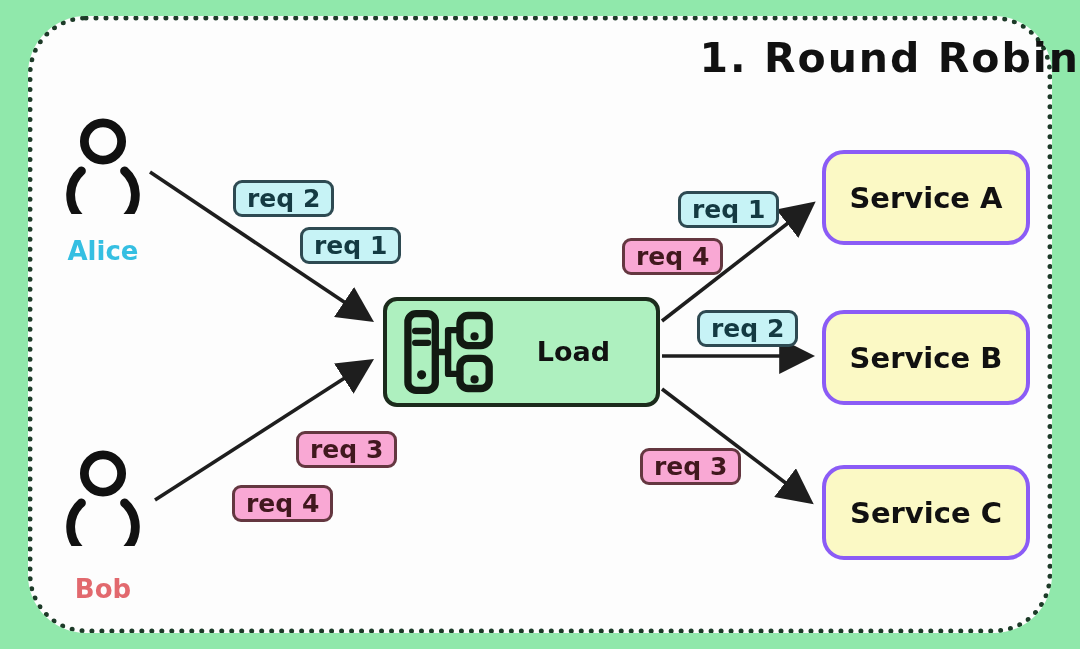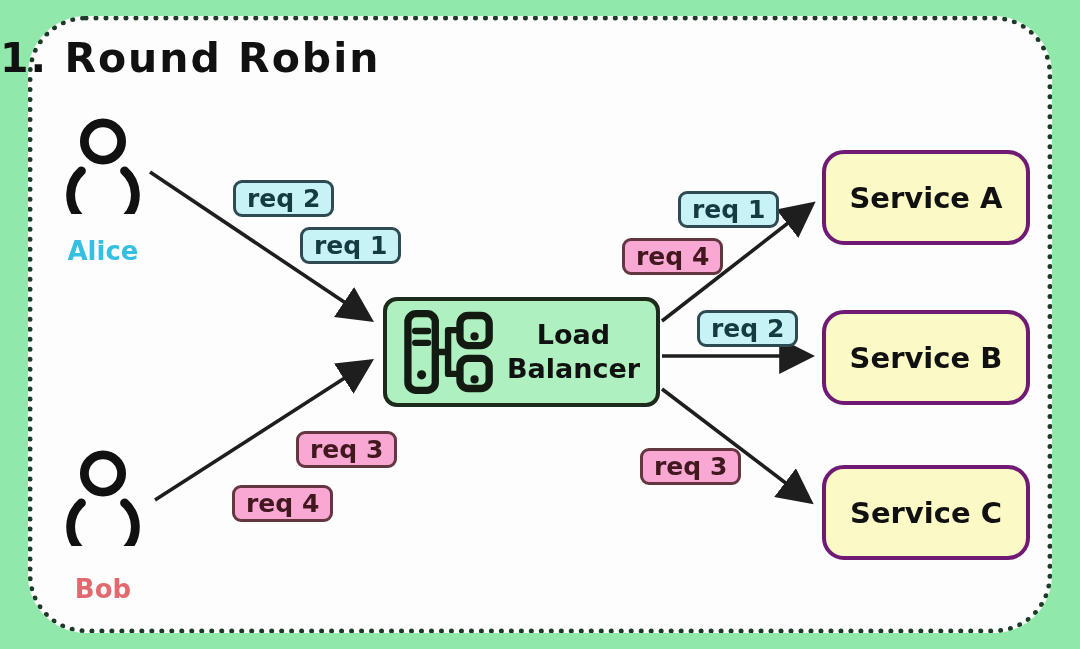--- a/index.html
+++ b/index.html
@@ -7,21 +7,21 @@
     width:1080px;height:649px;position:relative;overflow:hidden;
     background:#90e8ab;
     font-family:"DejaVu Sans","Liberation Sans",sans-serif;
   }
   .card{
     position:absolute;left:28px;top:16px;width:1024px;height:617px;
     box-sizing:border-box;background:#fdfdfd;
     border:5px dotted #1d3a28;border-radius:58px;
   }
   .title{
-    position:absolute;left:0;top:34px;width:1080px;text-align:left;
+    position:absolute;left:0;top:34px;width:1080px;text-align:right;
     font-size:41px;font-weight:bold;color:#111;letter-spacing:2px;
   }
   
   .user{position:absolute;width:100px;text-align:center;}
   .user-alice{left:53px;top:116px;}
   .user-bob{left:53px;top:448px;}
   .person-svg{width:98px;height:98px;display:block;margin:0 auto;}
   .uname{margin-top:22px;font-size:26px;font-weight:bold;}
   .uname-alice{color:#35bfe2;}
   .uname-bob{color:#e2696e;margin-top:28px;}
@@ -29,21 +29,21 @@
   .lb{
     position:absolute;left:383px;top:297px;width:277px;height:110px;
     box-sizing:border-box;background:#aef0bf;border:4px solid #1c2b1c;
     border-radius:14px;display:flex;align-items:center;padding:0 14px;gap:8px;
   }
   .lb-icon{width:96px;height:84px;flex:0 0 auto;}
   .lb-label{flex:1;text-align:center;font-size:27px;font-weight:bold;color:#111;line-height:1.25;}
   
   .service{
     position:absolute;left:822px;width:208px;height:95px;box-sizing:border-box;
-    background:#fbf9c5;border:4px solid #701a75;border-radius:22px;
+    background:#fbf9c5;border:4px solid #8b5cf6;border-radius:22px;
     display:flex;align-items:center;justify-content:center;
     font-size:29px;font-weight:bold;color:#111;
   }
   .service-a{top:150px;}
   .service-b{top:310px;}
   .service-c{top:465px;}
   
   .req{
     position:absolute;height:37px;box-sizing:border-box;min-width:93px;
     padding:9px 11px;border:3px solid;border-radius:9px;
@@ -105,21 +105,20 @@
     <line x1="15" y1="36" x2="29" y2="36" stroke="#121a12" stroke-width="7" stroke-linecap="round"></line>
     <circle cx="22" cy="71" r="5" fill="#121a12"></circle>
     <path d="M37 46 H51 M51 22 V70 M51 22 H64 M51 70 H64" fill="none" stroke="#121a12" stroke-width="7" stroke-linecap="round"></path>
     <rect x="64" y="6" width="32" height="33" rx="9" fill="none" stroke="#121a12" stroke-width="8"></rect>
     <rect x="64" y="53" width="32" height="33" rx="9" fill="none" stroke="#121a12" stroke-width="8"></rect>
     <circle cx="80" cy="29" r="4.5" fill="#121a12"></circle>
     <circle cx="80" cy="76" r="4.5" fill="#121a12"></circle>
   </svg>
   <div class="lb-label">
     <span>Load</span><br>
-    <span>Balancer</span>
   </div>
 </div>
 
 <div class="service service-a">
   <span>Service A</span>
 </div>
 <div class="service service-b">
   <span>Service B</span>
 </div>
 <div class="service service-c">

